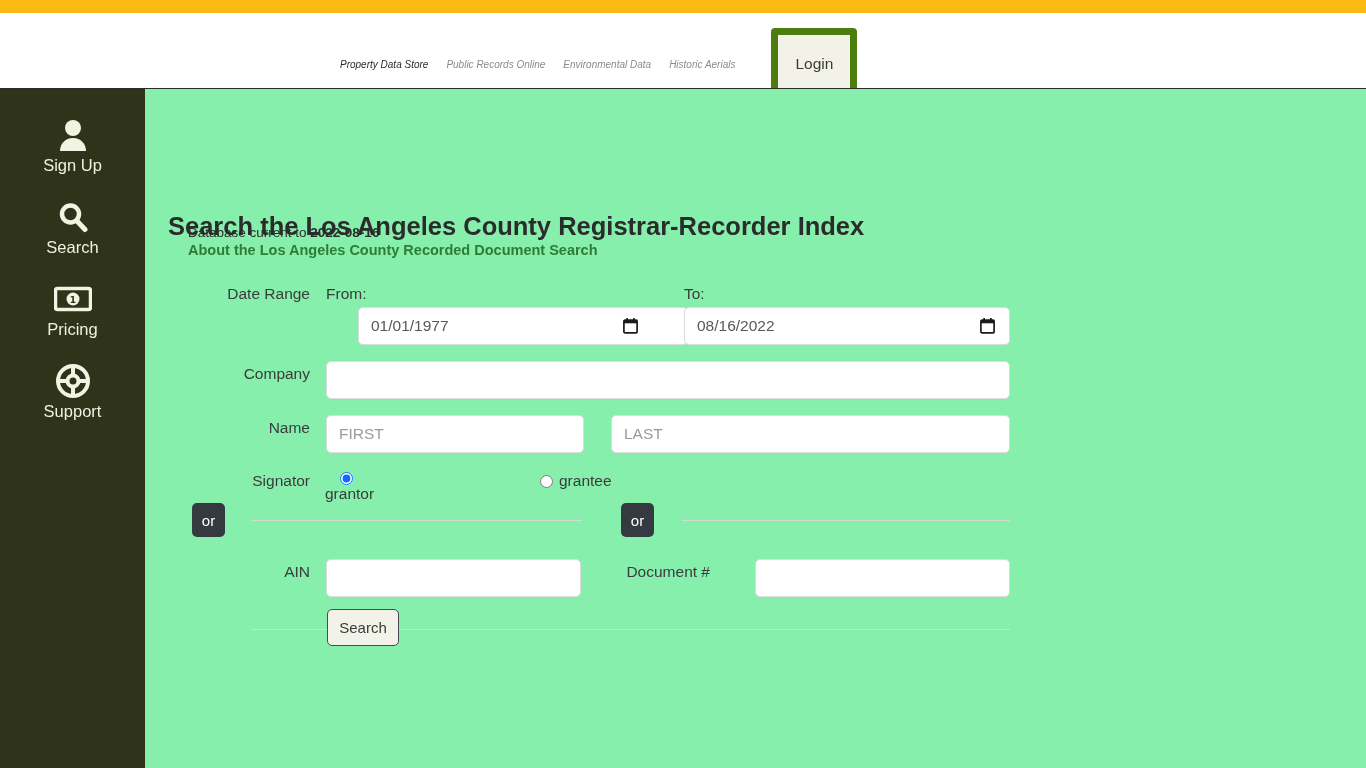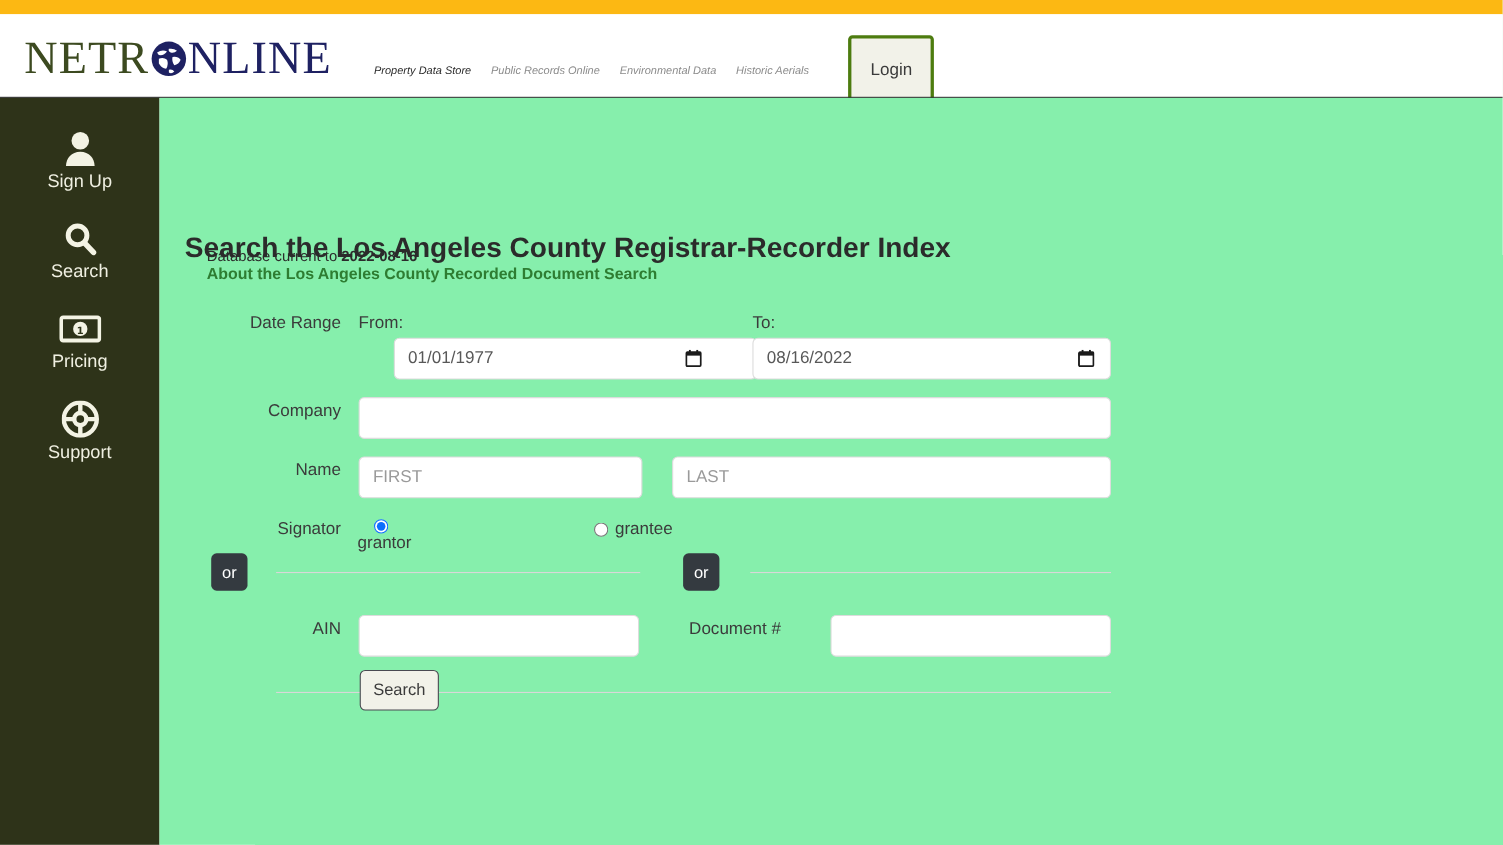--- a/index.html
+++ b/index.html
@@ -62,21 +62,21 @@
   .nav-item {
     font-size: 10px;
     color: #8b8b8b;
     cursor: pointer;
     white-space: nowrap;
     font-style: italic;
   }
   .nav-item.active { color: #2b2b2b; }
   #login-button {
     margin-left: 18px;
-    border: 3px solid #4d7c0f;
+    border: 7px solid #4d7c0f;
     border-radius: 4px;
     background: #f2f2e9;
     color: #3b3b3b;
     font-size: 15.5px;
     font-family: "Liberation Sans", sans-serif;
     padding: 20px 17px;
     cursor: pointer;
   }
 
   
@@ -209,34 +209,20 @@
     cursor: pointer;
   }
 </style>
 </head>
 <body>
 
 <div id="top-bar"></div>
 
 <div id="header">
 
-  <div id="logo">
-    <span class="logo-part logo-netr">NETR</span>
-    <span class="logo-globe">
-      <svg viewBox="0 0 40 40" width="33" height="33" aria-hidden="true">
-        <circle cx="20" cy="20" r="19" fill="#1e2162"></circle>
-        <path d="M7 13 Q13 9 18 12 Q15 16 11 16 Q8 16 7 13 Z" fill="#ffffff"></path>
-        <path d="M20 9 Q25 8 29 11 Q26 14 22 13 Q19 12 20 9 Z" fill="#ffffff"></path>
-        <path d="M9 20 Q14 18 18 21 Q20 26 17 31 Q12 30 9 25 Z" fill="#ffffff"></path>
-        <path d="M24 18 Q30 17 33 21 Q31 26 26 27 Q23 23 24 18 Z" fill="#ffffff"></path>
-        <path d="M20 32 Q24 31 26 34 Q23 37 20 35 Z" fill="#ffffff"></path>
-      </svg>
-    </span>
-    <span class="logo-part logo-nline">NLINE</span>
-  </div>
 
   <div id="nav">
     <span class="nav-item active">Property Data Store</span>
     <span class="nav-item">Public Records Online</span>
     <span class="nav-item">Environmental Data</span>
     <span class="nav-item">Historic Aerials</span>
     <button id="login-button">Login</button>
   </div>
 </div>
 <div id="header-rule"></div>

